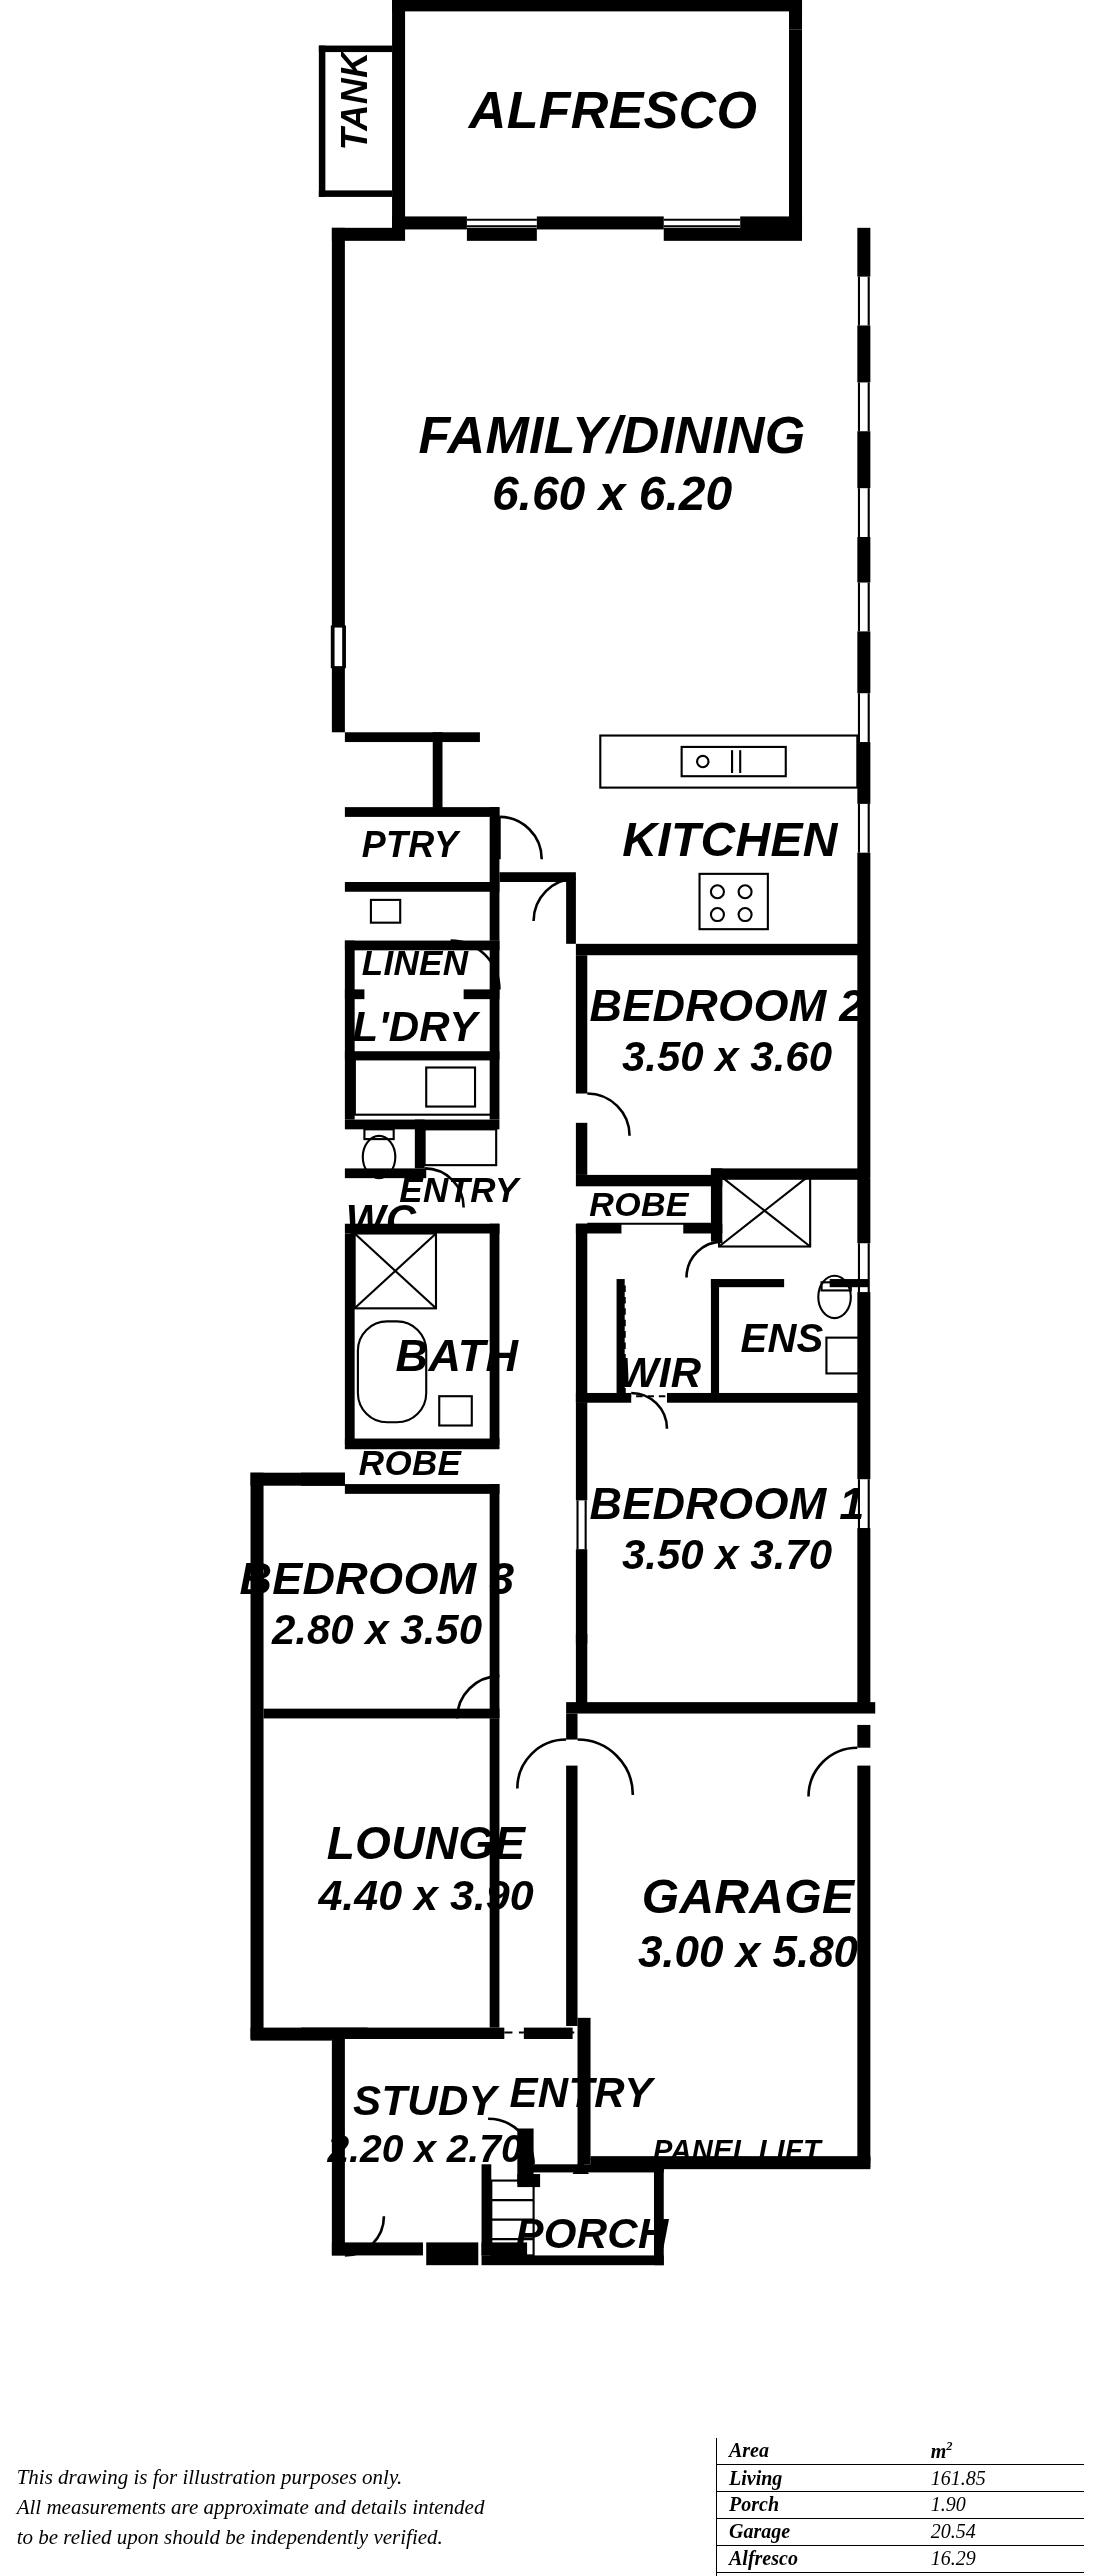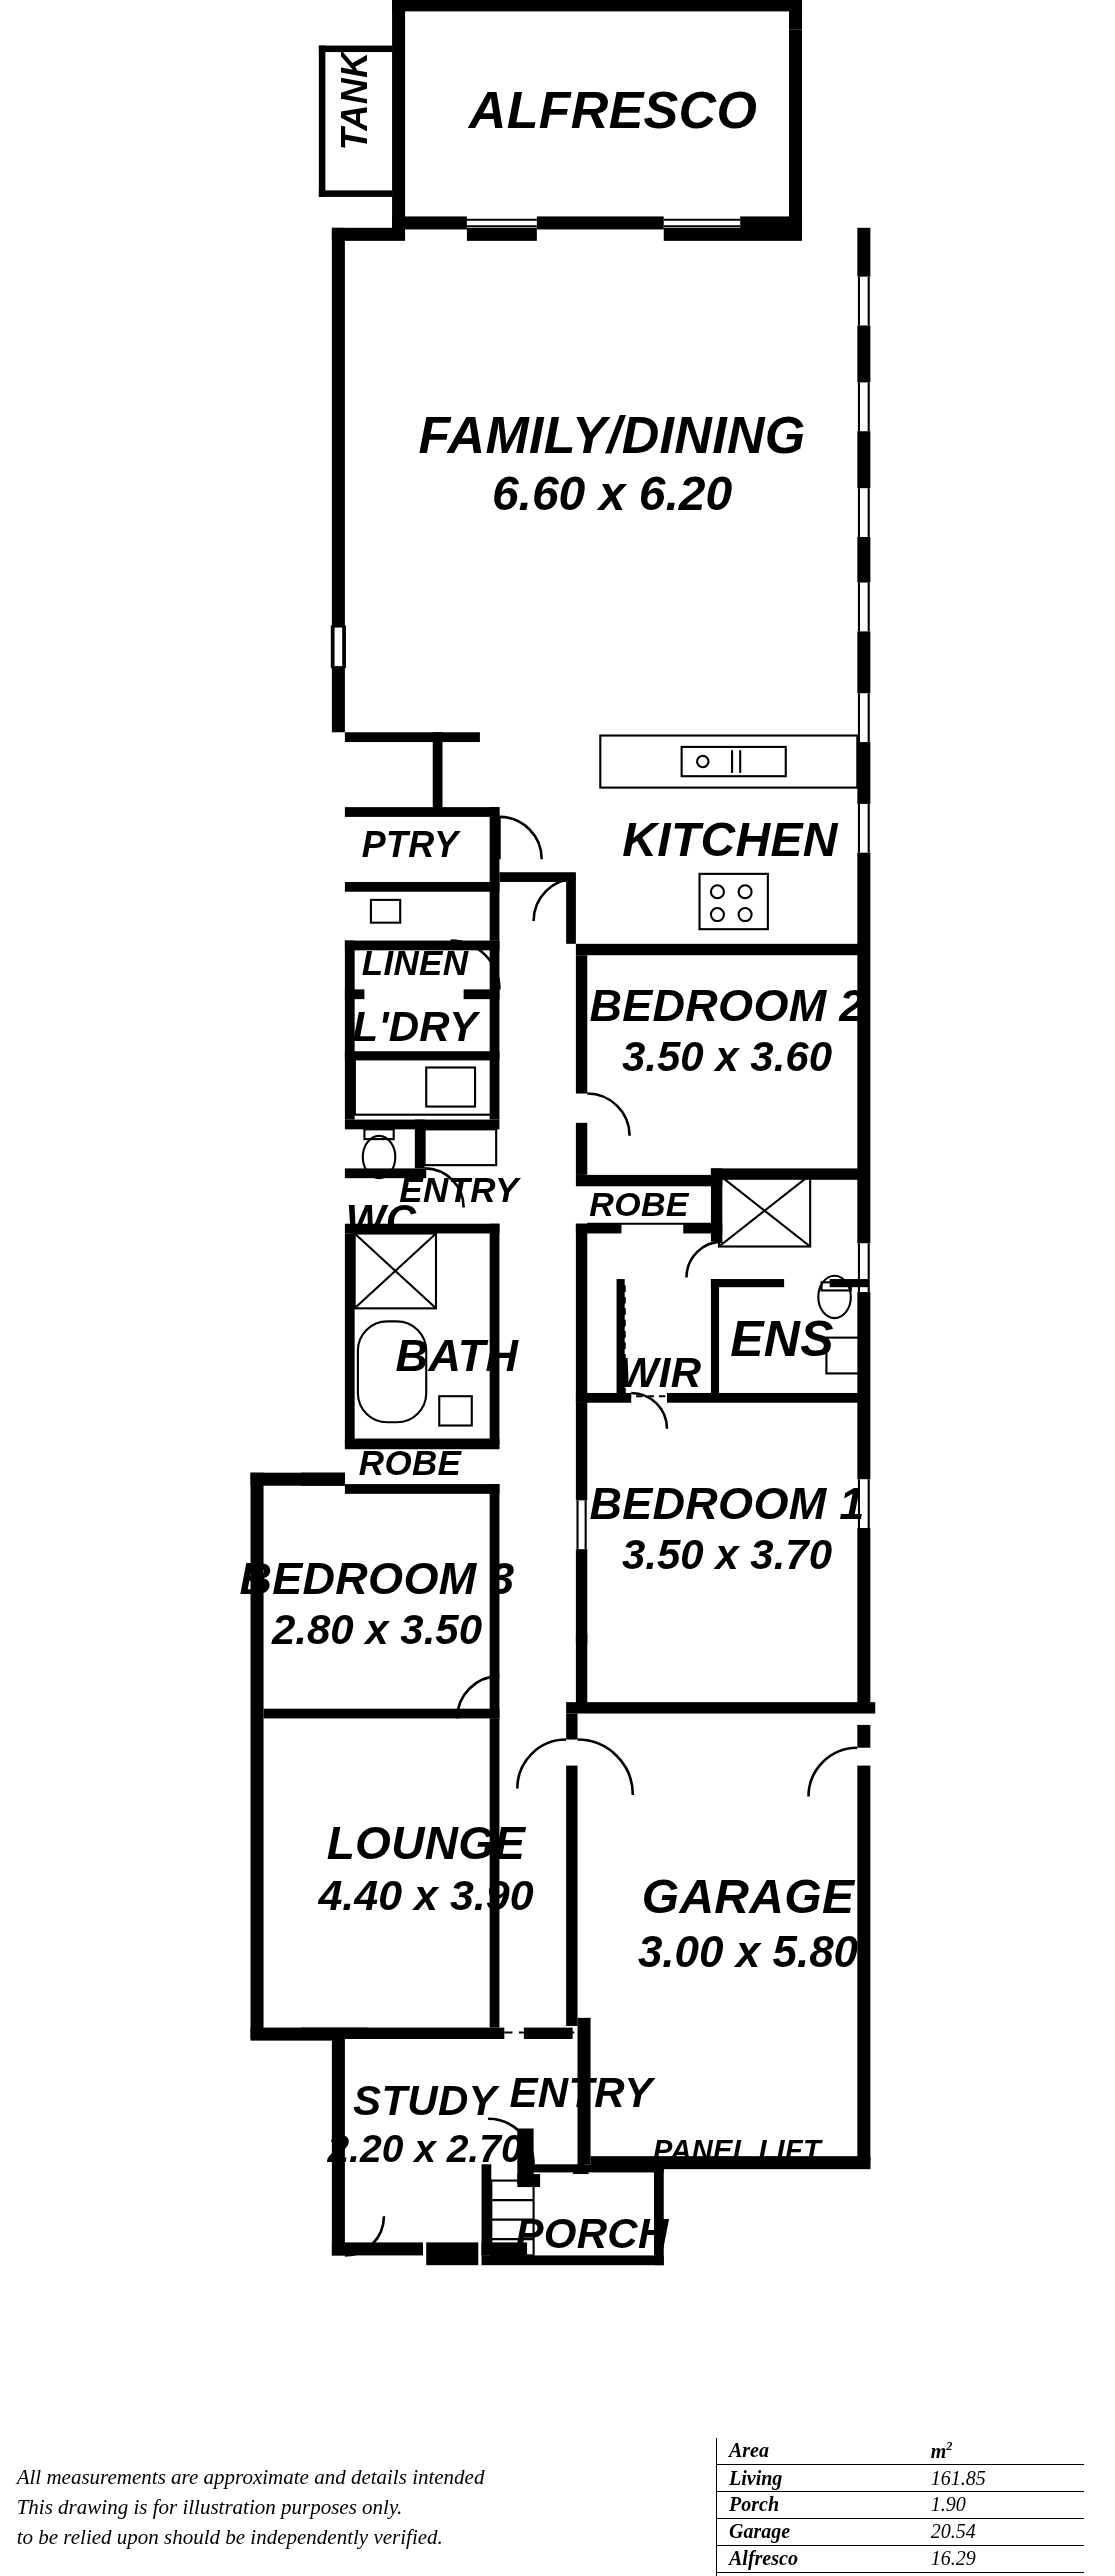--- a/index.html
+++ b/index.html
@@ -334,36 +334,36 @@
     <div class="lbl" style="left: 612px; top: 464px; font-size: 52px; line-height: 1.18;"><span>FAMILY/DINING</span><span class="dim" style="font-size: 48px;">6.60 x 6.20</span></div>
     <div class="lbl" style="left: 410px; top: 845px; font-size: 36px; line-height: 1.18;"><span>PTRY</span></div>
     <div class="lbl" style="left: 730px; top: 840px; font-size: 48px; line-height: 1.18;"><span>KITCHEN</span></div>
     <div class="lbl" style="left: 415px; top: 963px; font-size: 35px; line-height: 1.18;"><span>LINEN</span></div>
     <div class="lbl" style="left: 415px; top: 1027px; font-size: 42px; line-height: 1.18;"><span>L'DRY</span></div>
     <div class="lbl" style="left: 727px; top: 1030px; font-size: 45px; line-height: 1.18;"><span>BEDROOM 2</span><span class="dim" style="font-size: 42px;">3.50 x 3.60</span></div>
     <div class="lbl" style="left: 459px; top: 1190px; font-size: 35px; line-height: 1.18;"><span>ENTRY</span></div>
     <div class="lbl" style="left: 381px; top: 1220px; font-size: 42px; line-height: 1.18;"><span>WC</span></div>
     <div class="lbl" style="left: 639px; top: 1204px; font-size: 34px; line-height: 1.18;"><span>ROBE</span></div>
     <div class="lbl" style="left: 660px; top: 1344px; font-size: 42px; line-height: 1.18; margin-top: 29px;"><span>WIR</span></div>
-    <div class="lbl" style="left: 782px; top: 1339px; font-size: 50px; line-height: 1.18; text-align: right;"><span>ENS</span></div>
+    <div class="lbl" style="left: 782px; top: 1339px; font-size: 40px; line-height: 1.18; text-align: right;"><span>ENS</span></div>
     <div class="lbl" style="left: 457px; top: 1356px; font-size: 45px; line-height: 1.18;"><span>BATH</span></div>
     <div class="lbl" style="left: 410px; top: 1463px; font-size: 35px; line-height: 1.18;"><span>ROBE</span></div>
     <div class="lbl" style="left: 727px; top: 1528px; font-size: 45px; line-height: 1.18;"><span>BEDROOM 1</span><span class="dim" style="font-size: 42px;">3.50 x 3.70</span></div>
     <div class="lbl" style="left: 377px; top: 1603px; font-size: 45px; line-height: 1.18;"><span>BEDROOM 3</span><span class="dim" style="font-size: 42px;">2.80 x 3.50</span></div>
     <div class="lbl" style="left: 426px; top: 1868px; font-size: 46px; line-height: 1.18;"><span>LOUNGE</span><span class="dim" style="font-size: 43px;">4.40 x 3.90</span></div>
     <div class="lbl" style="left: 748px; top: 1923px; font-size: 48px; line-height: 1.18;"><span>GARAGE</span><span class="dim" style="font-size: 44px;">3.00 x 5.80</span></div>
     <div class="lbl" style="left: 581px; top: 2093px; font-size: 42px; line-height: 1.18;"><span>ENTRY</span></div>
     <div class="lbl" style="left: 425px; top: 2124px; font-size: 42px; line-height: 1.18;"><span>STUDY</span><span class="dim" style="font-size: 39px;">2.20 x 2.70</span></div>
     <div class="lbl" style="left: 737px; top: 2150px; font-size: 29px; line-height: 1.18;"><span>PANEL LIFT</span></div>
     <div class="lbl" style="left: 592px; top: 2234px; font-size: 42px; line-height: 1.18;"><span>PORCH</span></div>
   </div>
 
 <div class="disclaimer">
+  <div>This drawing is for illustration purposes only.</div>
   <div>All measurements are approximate and details intended</div>
-  <div>This drawing is for illustration purposes only.</div>
   <div>to be relied upon should be independently verified.</div>
 </div>
 
 <div class="area-table">
   <table>
     <tbody id="area-body">
       <tr class="head">
         <td class="name lrule">Area</td>
         <td class="val"><span>m</span><sup>2</sup></td>
       </tr>

